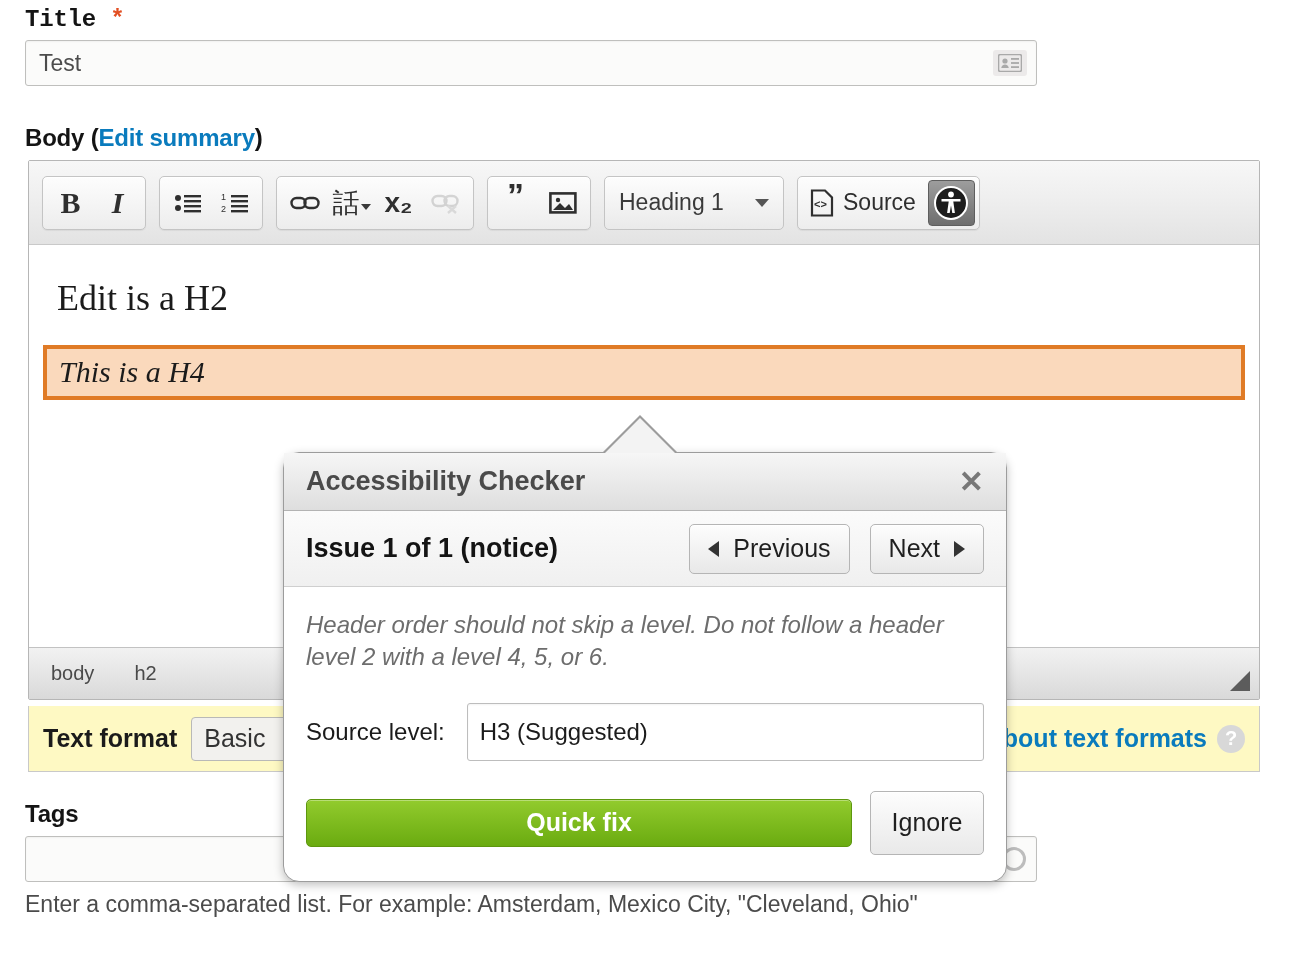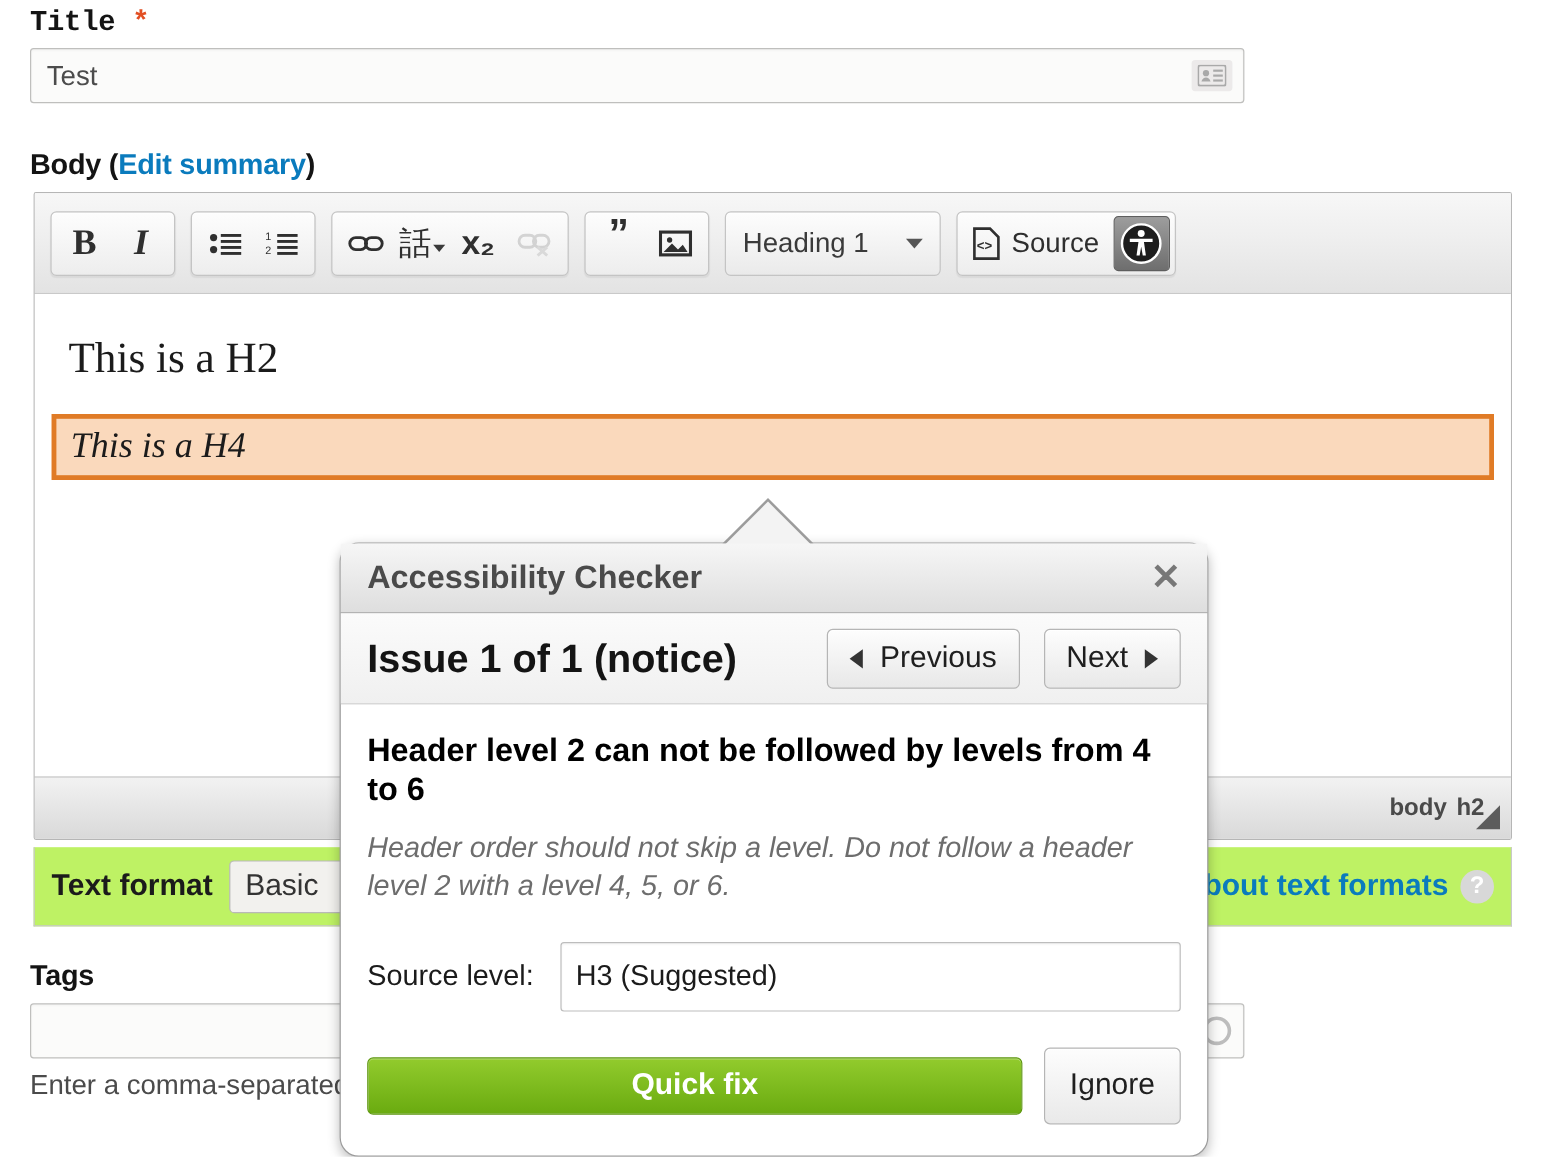--- a/index.html
+++ b/index.html
@@ -146,37 +146,37 @@
     border:4px solid #e07b26;
     padding:6px 0 8px 12px;
     height:55px;
   }
 
   
   #path-bar {
     position:absolute; left:0; bottom:0; width:100%; height:52px;
     background:linear-gradient(to bottom,#f2f2f2,#d9d9d9);
     border-top:1px solid #c2c2c2;
-    display:flex; align-items:center; gap:8px;
+    display:flex; align-items:center; gap:40px;
     padding:0 22px;
-    font-size:20px; font-weight:bold; color:#4a4a4a;justify-content:flex-end;
+    font-size:20px; font-weight:normal; color:#4a4a4a;
   }
   #resize-grip {
     position:absolute; right:9px; bottom:8px;
     width:0;height:0;
     border-left:20px solid transparent;
     border-bottom:20px solid #5c5c5c;
   }
 
   
   #format-row {
     position:absolute; left:28px; top:706px;
     width:1232px; height:66px;
     border:1px solid #c9c9c9; border-top:none;
-    background:#bef264;
+    background:#fef9c3;
     display:flex; align-items:center; justify-content:space-between;
     padding:0 14px 0 14px;
   }
   #format-left { display:flex; align-items:center; gap:14px; }
   #format-label { font-size:25px; font-weight:bold; color:#1b1b1b; }
   .select-box {
     height:44px; min-width:200px;
     display:flex;align-items:center;
     padding:0 12px;
     font-size:25px; color:#333;
@@ -250,21 +250,21 @@
     cursor:pointer; line-height:1;
   }
   #a11y-nav {
     height:76px;
     background:linear-gradient(to bottom,#fbfbfb,#f0f0f0);
     border-bottom:1px solid #cfcfcf;
     display:flex;align-items:center;
     padding:0 22px;
     gap:20px;
   }
-  #issue-counter { font-size:33px; font-weight:bold; color:#141414; flex:1; }
+  #issue-counter { font-size:27px; font-weight:bold; color:#141414; flex:1; }
   .nav-btn {
     height:50px;
     display:flex;align-items:center;gap:14px;
     padding:0 18px;
     background:linear-gradient(to bottom,#fdfdfd,#e8e8e8);
     border:1px solid #b5b5b5;
     border-radius:5px;
     font-size:25px; color:#1f1f1f;
     cursor:pointer;
     box-shadow:0 1px 0 rgba(255,255,255,.9) inset;
@@ -428,21 +428,21 @@
         <svg width="36" height="36" viewBox="0 0 36 36" aria-hidden="true">
           <circle cx="18" cy="18" r="16" fill="#1d1d1d" stroke="#fff" stroke-width="2"></circle>
           <circle cx="18" cy="9.5" r="2.9" fill="#fff"></circle>
           <path d="M8.5 14 h19 v2.6 h-7.2 l1.6 11.4 h-2.6 l-1.3-7.4 -1.3 7.4 h-2.6 l1.6-11.4 h-7.2 z" fill="#fff"></path>
         </svg>
       </div>
     </div>
   </div>
 
   <div id="canvas">
-    <div id="h2-line">This is a H2</div>
+    <div id="h2-line">Edit is a H2</div>
     <div id="h4-line">This is a H4</div>
   </div>
 
   <div id="path-bar">
     <span>body</span>
     <span>h2</span>
     <span id="resize-grip"></span>
   </div>
 </div>
 
@@ -481,21 +481,20 @@
       <span class="tri-left"></span>
       <span>Previous</span>
     </div>
     <div class="nav-btn">
       <span>Next</span>
       <span class="tri-right"></span>
     </div>
   </div>
 
   <div id="a11y-body">
-    <h3 id="issue-title">Header level 2 can not be followed by levels from 4 to 6</h3>
     <p id="issue-desc">Header order should not skip a level. Do not follow a header level 2 with a level 4, 5, or 6.</p>
 
     <div id="quickfix-row">
       <span id="qf-label">Source level:</span>
       <span id="qf-input">H3 (Suggested)</span>
     </div>
 
     <div id="a11y-actions">
       <div id="quickfix-btn">Quick fix</div>
       <div id="ignore-btn">Ignore</div>

